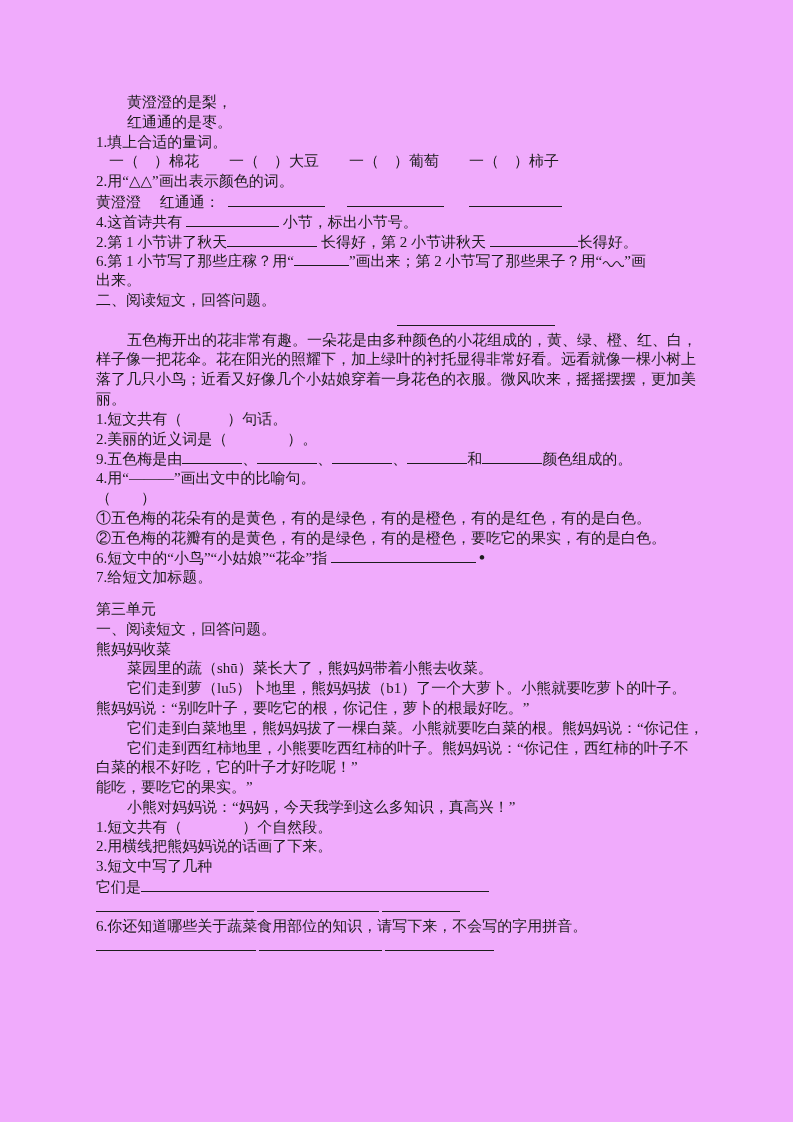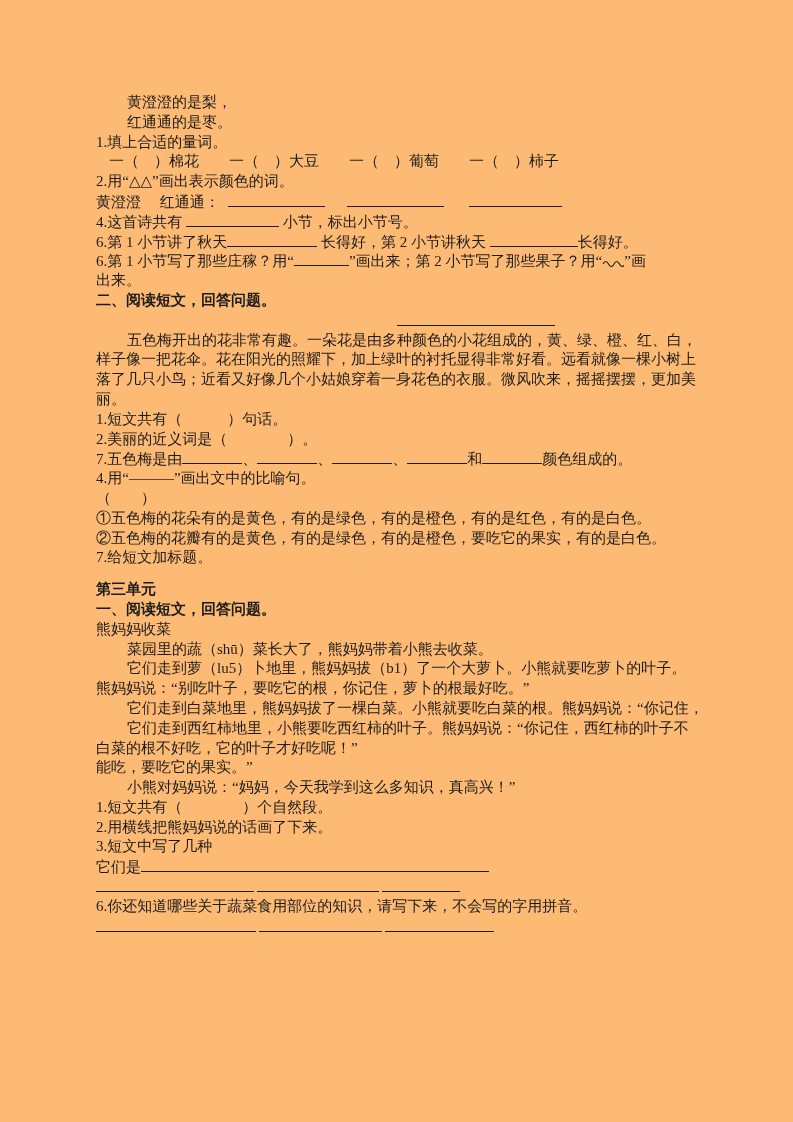--- a/index.html
+++ b/index.html
@@ -1,27 +1,27 @@
 <!DOCTYPE html>
 <html><head>
 <meta charset="utf-8">
 <style>
   html,body{margin:0;padding:0;background:#ffffff;}
   .page{
     position:relative;
     width:793px;height:1122px;
-    background:#fdba74;
+    background:#f0abfc;
     color:#1c1c1c;
     font-family:"Liberation Serif","DejaVu Serif",serif;
     font-size:15px;
     overflow:hidden;
   }
   .doc{position:absolute;left:96px;top:93px;width:625px;}
   .line{height:19.8px;line-height:19.8px;white-space:nowrap;}
-  .line.bold{font-weight:bold;}
+  .line.bold{font-weight:normal;}
   .line.indent1{padding-left:13px;}
   .line.indent2{padding-left:31px;}
   .line.titleblank{padding-left:301px;}
   .line.spacer{height:12px;}
   .blank{
     display:inline-block;
     border-bottom:1px solid #1c1c1c;
     height:14px;
     vertical-align:baseline;
   }
@@ -34,38 +34,39 @@
 
 <div class="page">
   <div class="doc" id="doc">
       <div class="line indent2"><span>黄澄澄的是梨，</span></div>
       <div class="line indent2"><span>红通通的是枣。</span></div>
       <div class="line"><span>1.填上合适的量词。</span></div>
       <div class="line indent1"><span>一（　）棉花　　一（　）大豆　　一（　）葡萄　　一（　）柿子</span></div>
       <div class="line"><span>2.用“△△”画出表示颜色的词。</span></div>
       <div class="line"><span>黄澄澄　 红通通：</span><span class="gap" style="width: 8px;"></span><span class="blank" style="width: 97px;"></span><span class="gap" style="width: 22px;"></span><span class="blank" style="width: 97px;"></span><span class="gap" style="width: 25px;"></span><span class="blank" style="width: 93px;"></span></div>
       <div class="line"><span>4.这首诗共有 </span><span class="blank" style="width: 93px;"></span><span> 小节，标出小节号。</span></div>
-      <div class="line"><span>6.第 1 小节讲了秋天</span><span class="blank" style="width: 90px;"></span><span> 长得好，第 2 小节讲秋天 </span><span class="blank" style="width: 88px;"></span><span>长得好。</span></div>
+      <div class="line"><span>2.第 1 小节讲了秋天</span><span class="blank" style="width: 90px;"></span><span> 长得好，第 2 小节讲秋天 </span><span class="blank" style="width: 88px;"></span><span>长得好。</span></div>
       <div class="line"><span>6.第 1 小节写了那些庄稼？用“</span><span class="blank" style="width: 55px;"></span><span>”画出来；第 2 小节写了那些果子？用“</span><svg width="22" height="9" class="wavy">
           <path d="M1,6 Q3.75,1 6.5,6 T12,6 T17.5,6 T23,6" fill="none" stroke="#1c1c1c" stroke-width="1.1"></path>
         </svg><span>”画</span></div>
       <div class="line"><span>出来。</span></div>
       <div class="line bold"><span>二、阅读短文，回答问题。</span></div>
       <div class="line titleblank"><span class="blank" style="width: 158px;"></span></div>
       <div class="line indent2"><span>五色梅开出的花非常有趣。一朵花是由多种颜色的小花组成的，黄、绿、橙、红、白，</span></div>
       <div class="line"><span>样子像一把花伞。花在阳光的照耀下，加上绿叶的衬托显得非常好看。远看就像一棵小树上</span></div>
       <div class="line"><span>落了几只小鸟；近看又好像几个小姑娘穿着一身花色的衣服。微风吹来，摇摇摆摆，更加美</span></div>
       <div class="line"><span>丽。</span></div>
       <div class="line"><span>1.短文共有（　　　）句话。</span></div>
       <div class="line"><span>2.美丽的近义词是（　　　　）。</span></div>
-      <div class="line"><span>7.五色梅是由</span><span class="blank" style="width: 60px;"></span><span>、</span><span class="blank" style="width: 60px;"></span><span>、</span><span class="blank" style="width: 60px;"></span><span>、</span><span class="blank" style="width: 60px;"></span><span>和</span><span class="blank" style="width: 60px;"></span><span>颜色组成的。</span></div>
+      <div class="line"><span>9.五色梅是由</span><span class="blank" style="width: 60px;"></span><span>、</span><span class="blank" style="width: 60px;"></span><span>、</span><span class="blank" style="width: 60px;"></span><span>、</span><span class="blank" style="width: 60px;"></span><span>和</span><span class="blank" style="width: 60px;"></span><span>颜色组成的。</span></div>
       <div class="line"><span>4.用“———”画出文中的比喻句。</span></div>
       <div class="line"><span>（　　）</span></div>
       <div class="line"><span>①五色梅的花朵有的是黄色，有的是绿色，有的是橙色，有的是红色，有的是白色。</span></div>
       <div class="line"><span>②五色梅的花瓣有的是黄色，有的是绿色，有的是橙色，要吃它的果实，有的是白色。</span></div>
+      <div class="line"><span>6.短文中的“小鸟”“小姑娘”“花伞”指 </span><span class="blank" style="width: 145px;"></span><span class="gap" style="width: 3px;"></span><span class="dot">•</span></div>
       <div class="line"><span>7.给短文加标题。</span></div>
       <div class="line spacer"></div>
       <div class="line bold"><span>第三单元</span></div>
       <div class="line bold"><span>一、阅读短文，回答问题。</span></div>
       <div class="line"><span>熊妈妈收菜</span></div>
       <div class="line indent2"><span>菜园里的蔬（shū）菜长大了，熊妈妈带着小熊去收菜。</span></div>
       <div class="line indent2"><span>它们走到萝（lu5）卜地里，熊妈妈拔（b1）了一个大萝卜。小熊就要吃萝卜的叶子。</span></div>
       <div class="line"><span>熊妈妈说：“别吃叶子，要吃它的根，你记住，萝卜的根最好吃。”</span></div>
       <div class="line indent2"><span>它们走到白菜地里，熊妈妈拔了一棵白菜。小熊就要吃白菜的根。熊妈妈说：“你记住，</span></div>
       <div class="line indent2"><span>它们走到西红柿地里，小熊要吃西红柿的叶子。熊妈妈说：“你记住，西红柿的叶子不</span></div>

